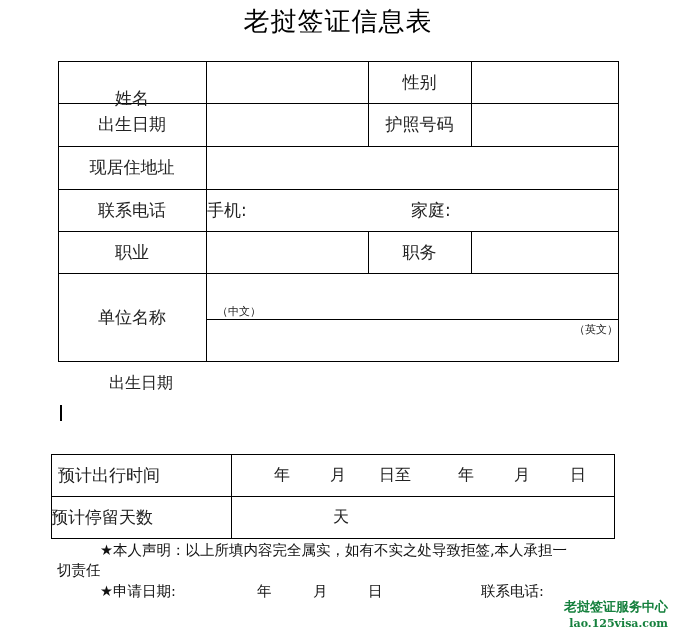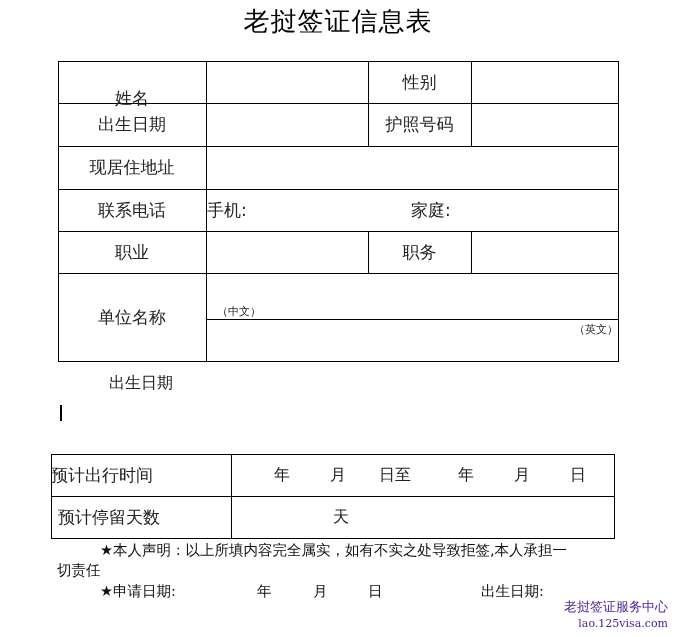--- a/index.html
+++ b/index.html
@@ -4,21 +4,21 @@
 <style>
   html,body{margin:0;padding:0;background:#fff;}
   body{width:676px;height:637px;position:relative;overflow:hidden;font-family:"DejaVu Sans","Liberation Sans",sans-serif;color:#111;}
   .abs{position:absolute;}
   .title{left:0;width:676px;top:4px;text-align:center;font-family:"DejaVu Serif","Liberation Serif",serif;font-weight:normal;font-size:26px;color:#000;letter-spacing:1px;}
   .cell{position:absolute;box-sizing:border-box;display:flex;align-items:center;justify-content:center;font-size:17px;color:#222;}
   .hl{position:absolute;height:1px;background:#000;}
   .vl{position:absolute;width:1px;background:#000;}
   .small{font-size:11px;color:#222;}
   .txt{font-size:16px;color:#222;}
-  .wm{font-family:"DejaVu Serif","Liberation Serif",serif;font-weight:normal;color:#4c1d95;text-align:center;}
+  .wm{font-family:"DejaVu Serif","Liberation Serif",serif;font-weight:bold;color:#15803d;text-align:center;}
 </style>
 </head>
 <body>
 
 <div class="abs title">老挝签证信息表</div>
 
 <div>
 
   <div class="hl" style="left:58px;width:561px;top:61px;"></div>
   <div class="hl" style="left:58px;width:561px;top:103px;"></div>
@@ -76,39 +76,39 @@
 <div class="abs" style="left:60px;top:405px;width:2px;height:16px;background:#000;"></div>
 
 <div>
   <div class="hl" style="left:51px;width:564px;top:454px;"></div>
   <div class="hl" style="left:51px;width:564px;top:496px;"></div>
   <div class="hl" style="left:51px;width:564px;top:538px;"></div>
   <div class="vl" style="left:51px;top:454px;height:85px;"></div>
   <div class="vl" style="left:231px;top:454px;height:85px;"></div>
   <div class="vl" style="left:614px;top:454px;height:85px;"></div>
 
-  <div class="cell" style="left:51px;top:454px;width:180px;height:42px;justify-content:flex-start;">预计出行时间</div>
+  <div class="cell" style="left:51px;top:454px;width:180px;height:42px;justify-content:flex-start;padding-left:7px;">预计出行时间</div>
   <div class="cell txt" style="left:232px;top:455px;width:382px;height:41px;justify-content:flex-start;">
     <span class="abs" style="left:42px;">年</span>
     <span class="abs" style="left:98px;">月</span>
     <span class="abs" style="left:147px;text-align:center;">日至</span>
     <span class="abs" style="left:226px;">年</span>
     <span class="abs" style="left:282px;">月</span>
     <span class="abs" style="left:338px;">日</span>
   </div>
 
-  <div class="cell" style="left:51px;top:496px;width:180px;height:42px;justify-content:flex-start;padding-left:7px;">预计停留天数</div>
+  <div class="cell" style="left:51px;top:496px;width:180px;height:42px;justify-content:flex-start;">预计停留天数</div>
   <div class="cell txt" style="left:232px;top:497px;width:382px;height:41px;justify-content:flex-start;">
     <span class="abs" style="left:101px;">天</span>
   </div>
 </div>
 
 <div class="abs" style="left:100px;top:541px;font-size:14.5px;color:#111;white-space:nowrap;">★本人声明：以上所填内容完全属实，如有不实之处导致拒签,本人承担一</div>
 <div class="abs" style="left:57px;top:561px;font-size:14.5px;color:#111;">切责任</div>
 
 <div class="abs" style="left:100px;top:582px;font-size:14.5px;color:#111;">★申请日期:</div>
 <div class="abs" style="left:257px;top:582px;font-size:14.5px;color:#111;">年</div>
 <div class="abs" style="left:313px;top:582px;font-size:14.5px;color:#111;">月</div>
 <div class="abs" style="left:368px;top:582px;font-size:14.5px;color:#111;">日</div>
-<div class="abs" style="left:481px;top:582px;font-size:14.5px;color:#111;">出生日期:</div>
+<div class="abs" style="left:481px;top:582px;font-size:14.5px;color:#111;">联系电话:</div>
 
 <div class="abs wm" style="right:8px;top:598px;font-size:13px;">老挝签证服务中心</div>
 <div class="abs wm" style="right:8px;top:617px;font-size:11px;">lao.125visa.com</div>
 
 </body></html>

